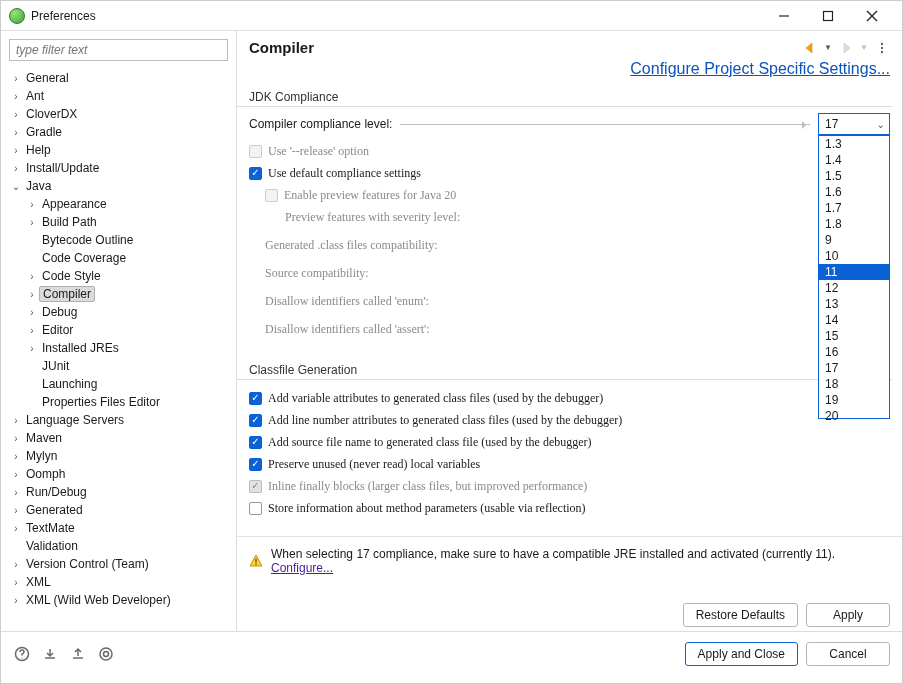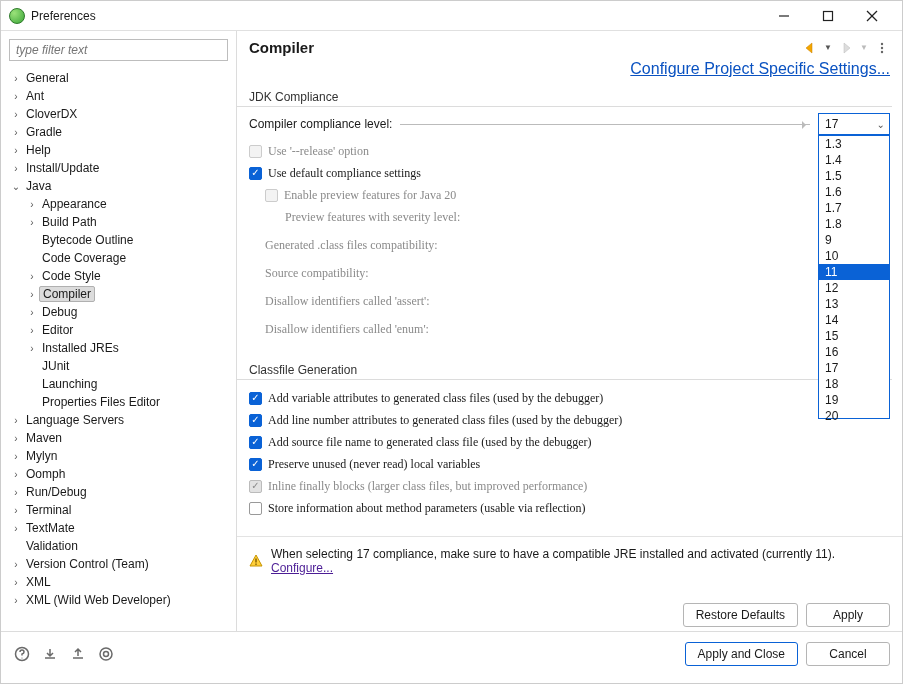--- a/index.html
+++ b/index.html
@@ -295,21 +295,21 @@
         <div class="tree-item indent0">
           <span class="tw">›</span>
           <span class="lbl">Oomph</span>
         </div>
         <div class="tree-item indent0">
           <span class="tw">›</span>
           <span class="lbl">Run/Debug</span>
         </div>
         <div class="tree-item indent0">
           <span class="tw">›</span>
-          <span class="lbl">Terminal</span>
+          <span class="lbl">Generated</span>
         </div>
         <div class="tree-item indent0">
           <span class="tw">›</span>
           <span class="lbl">TextMate</span>
         </div>
         <div class="tree-item indent0">
           <span class="tw"></span>
           <span class="lbl">Validation</span>
         </div>
         <div class="tree-item indent0">
@@ -388,24 +388,24 @@
       <div class="row sub2">
           <span class="muted">Preview features with severity level:</span>
         </div>
       <div class="row sub1" style="margin-top:8px">
           <span class="muted">Generated .class files compatibility:</span>
         </div>
       <div class="row sub1" style="margin-top:8px">
           <span class="muted">Source compatibility:</span>
         </div>
       <div class="row sub1" style="margin-top:8px">
+          <span class="muted">Disallow identifiers called 'enum':</span>
+        </div>
+      <div class="row sub1" style="margin-top:8px">
           <span class="muted">Disallow identifiers called 'assert':</span>
-        </div>
-      <div class="row sub1" style="margin-top:8px">
-          <span class="muted">Disallow identifiers called 'enum':</span>
         </div>
 
       <div class="dropdown" id="dropdown" style="top:22px">
           <div class="opt">1.3</div>
           <div class="opt">1.4</div>
           <div class="opt">1.5</div>
           <div class="opt">1.6</div>
           <div class="opt">1.7</div>
           <div class="opt">1.8</div>
           <div class="opt">9</div>

